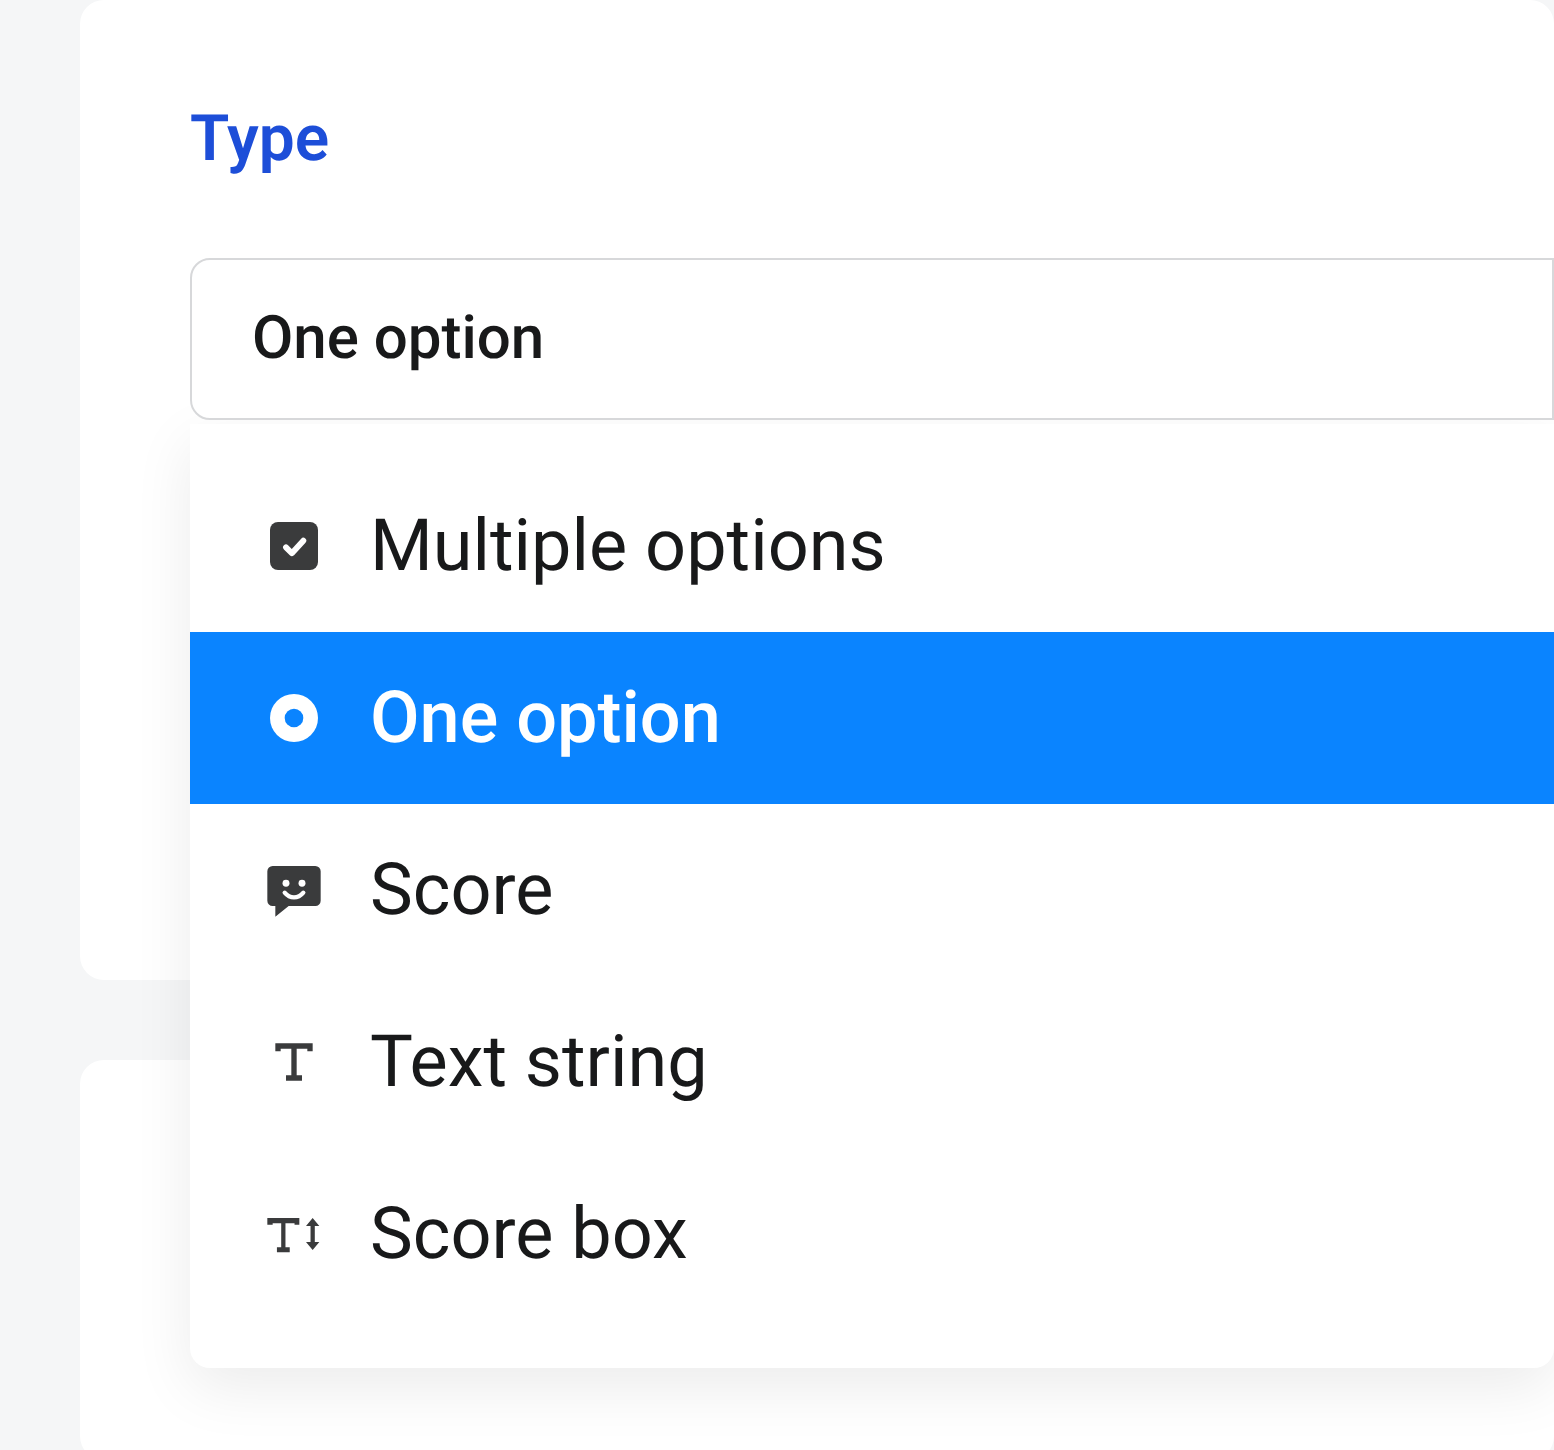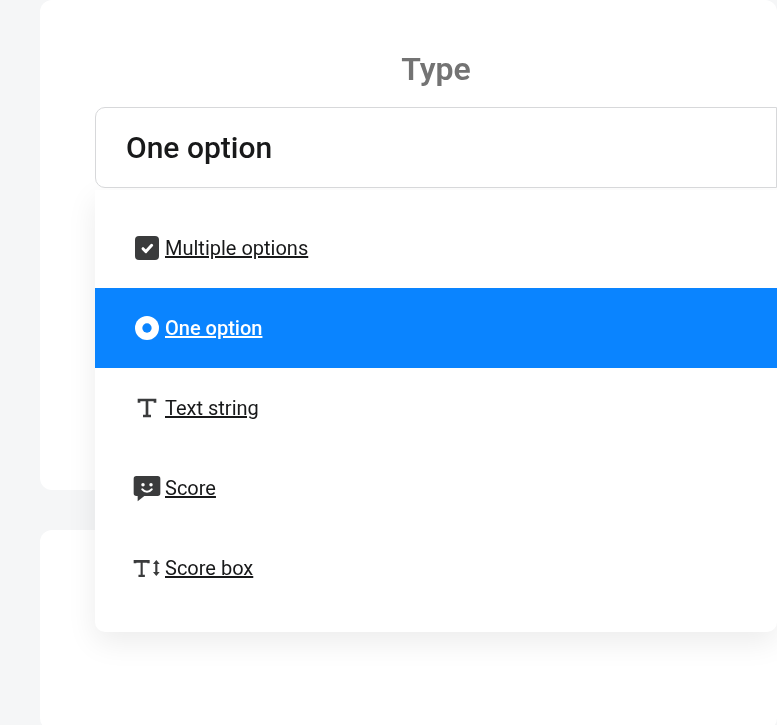--- a/index.html
+++ b/index.html
@@ -35,23 +35,22 @@
     }
     .content {
       position: absolute;
       left: 95px;
       top: 50px;
       right: 0;
     }
     .field-label {
       font-size: 32px;
       font-weight: 600;
-      color: #737373;
-      margin-bottom: 19px;
-      text-align: center;
+      color: #1d4ed8;
+      margin-bottom: 41px;
     }
     .select-box {
       border: 1px solid #d7d8da;
       border-radius: 10px 0 0 10px;
       padding: 22px 30px;
       font-size: 30px;
       font-weight: 500;
       color: #18191a;
       background: #fff;
       cursor: pointer;
@@ -61,26 +60,26 @@
     .dropdown {
       background: #fff;
       border-radius: 0 0 10px 10px;
       box-shadow: 0 10px 30px rgba(0,0,0,0.08);
       padding: 18px 0 24px 0;
       margin-top: 2px;
     }
     .option {
       display: flex;
       align-items: center;
+      gap: 20px;
       padding: 22px 34px;
-      font-size: 20px;
+      font-size: 36px;
       font-weight: 400;
       color: #18191a;
       cursor: pointer;
-      text-decoration: underline;
     }
     .option.selected {
       background: #0a84ff;
       color: #fff;
       font-weight: 500;
     }
     .option .icon {
       width: 36px;
       height: 36px;
       display: flex;
@@ -126,36 +125,36 @@
           <circle cx="12" cy="12" r="9"></circle>
           <circle cx="12" cy="12" r="3.5" fill="#0a84ff"></circle>
         </svg>
       </span>
       <span>One option</span>
     </div>
 
     <div class="option">
       <span class="icon">
         <svg viewBox="0 0 24 24" width="32" height="32">
-          <path d="M5 5h14v3h-2V7h-4v10h2v2H9v-2h2V7H7v1H5V5z"></path>
-        </svg>
-      </span>
-      <span>Text string</span>
-    </div>
-
-    <div class="option">
-      <span class="icon">
-        <svg viewBox="0 0 24 24" width="32" height="32">
           <path d="M4 3h16a2 2 0 0 1 2 2v11a2 2 0 0 1-2 2H10l-5 4v-4H4a2 2 0 0 1-2-2V5a2 2 0 0 1 2-2z"></path>
           <circle cx="9" cy="9.5" r="1.3" fill="#fff"></circle>
           <circle cx="15" cy="9.5" r="1.3" fill="#fff"></circle>
           <path d="M8.5 13c1 1.2 2.2 1.8 3.5 1.8s2.5-.6 3.5-1.8" stroke="#fff" stroke-width="1.6" fill="none" stroke-linecap="round"></path>
         </svg>
       </span>
       <span>Score</span>
+    </div>
+
+    <div class="option">
+      <span class="icon">
+        <svg viewBox="0 0 24 24" width="32" height="32">
+          <path d="M5 5h14v3h-2V7h-4v10h2v2H9v-2h2V7H7v1H5V5z"></path>
+        </svg>
+      </span>
+      <span>Text string</span>
     </div>
 
     <div class="option">
       <span class="icon">
         <svg viewBox="0 0 24 24" width="36" height="32">
           <path d="M2 6h12v2.5h-1.8V8H8.8v9h1.6v1.8H5.6V17h1.6V8H4v.5H2V6z"></path>
           <path d="M19 6l2.5 3h-1.7v6h1.7L19 18l-2.5-3h1.7V9h-1.7L19 6z"></path>
         </svg>
       </span>
       <span>Score box</span>

